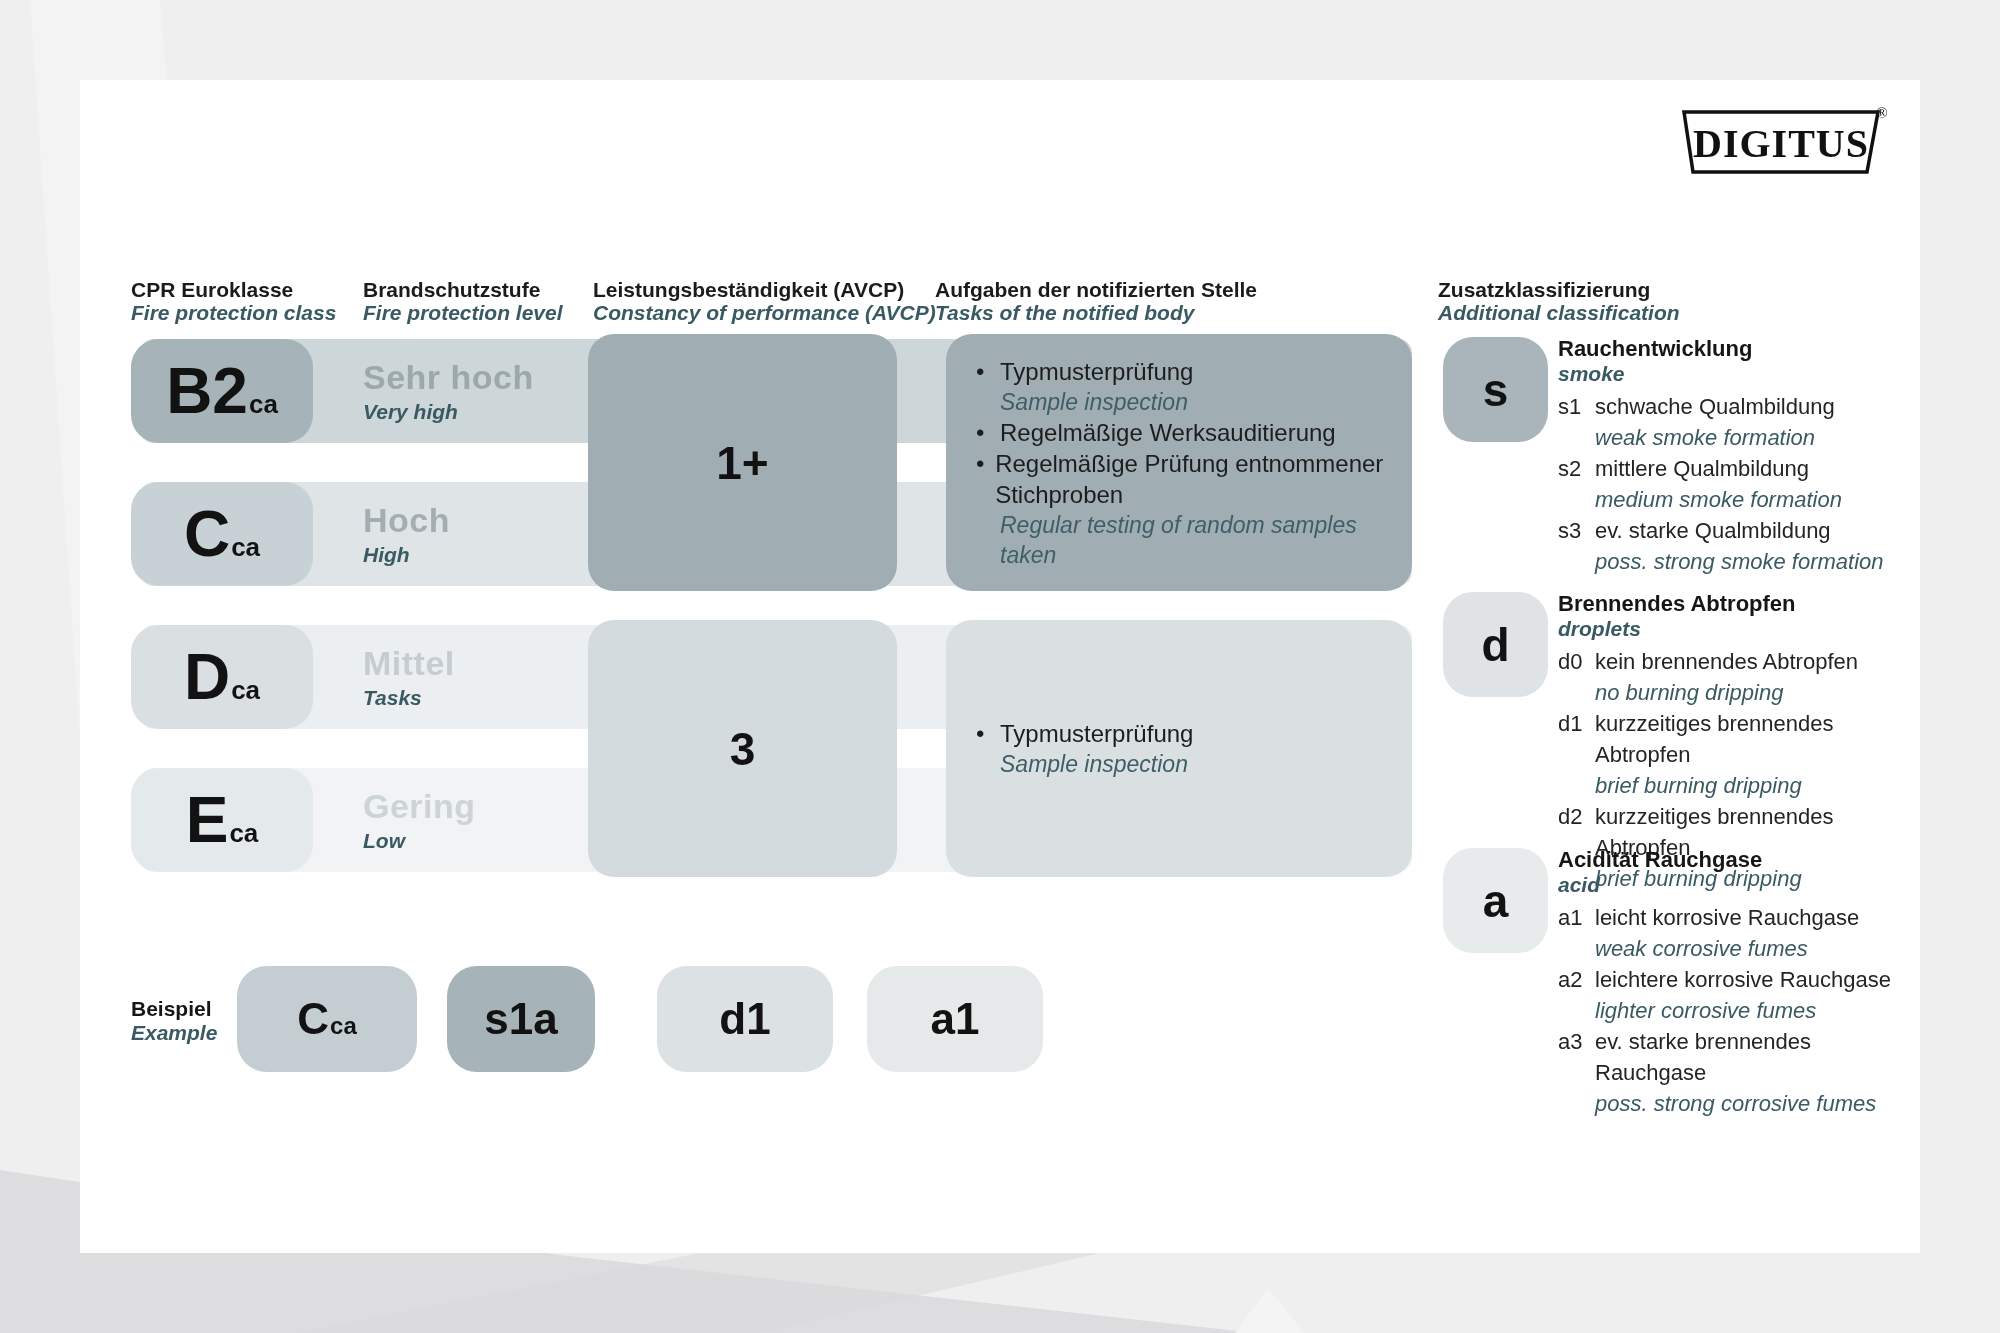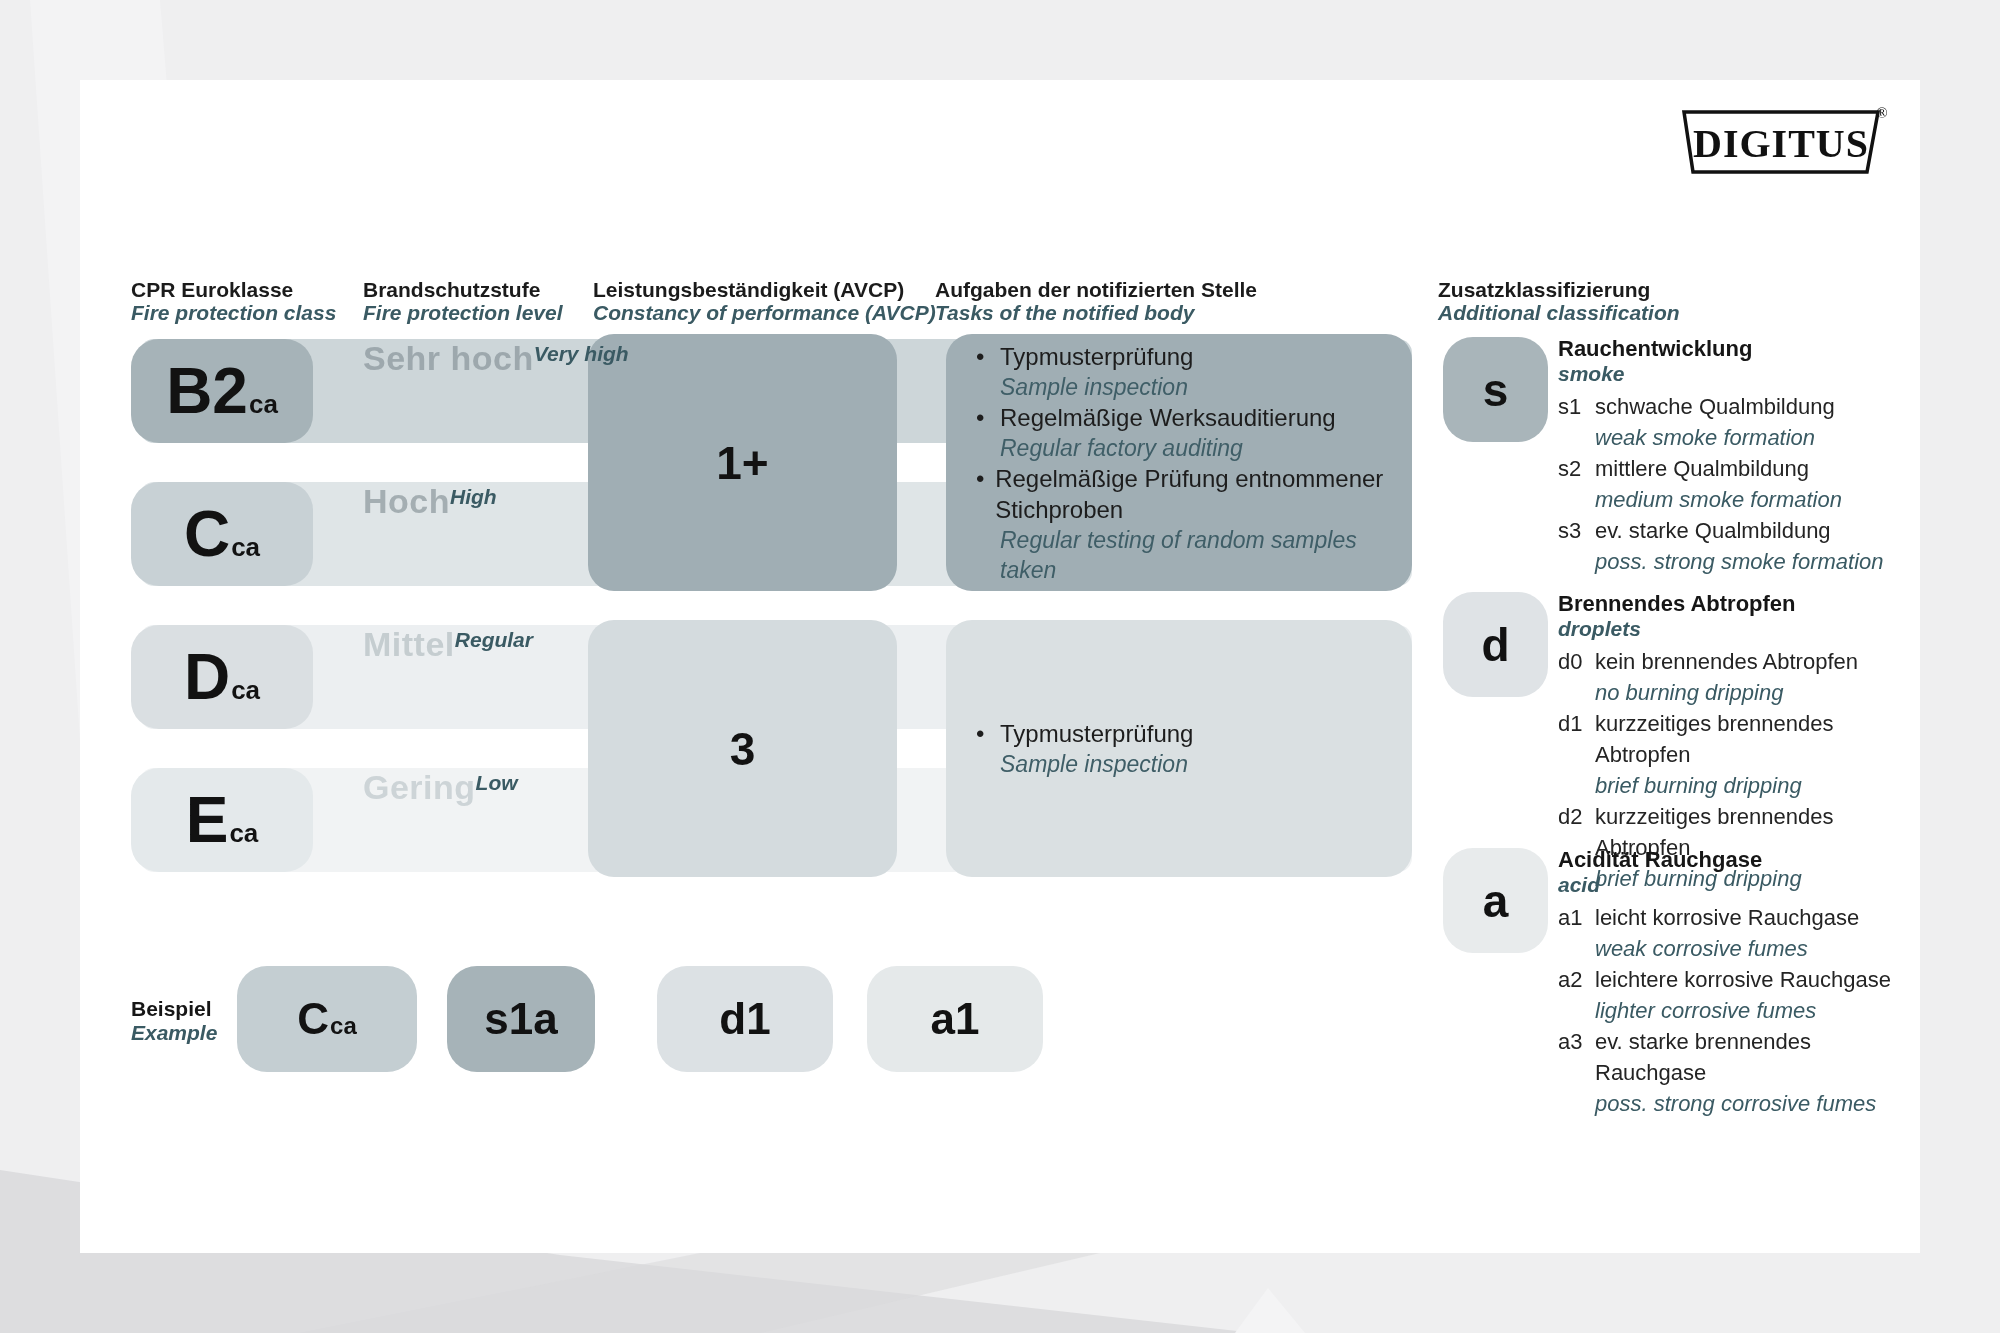--- a/index.html
+++ b/index.html
@@ -15,21 +15,21 @@
   .hdr .en{color:var(--teal);font-style:italic;}
 
   
   .band{position:absolute;left:60px;width:1272px;height:104px;border-radius:14px;}
   .cbadge{position:absolute;left:51px;width:182px;height:104px;border-radius:28px;
           display:flex;align-items:baseline;justify-content:center;color:#121212;
           font-weight:700;z-index:3;}
   .cbadge .inner{display:inline-flex;align-items:baseline;margin:auto;}
   .bmain{font-size:64px;line-height:104px;}
   .bsub{font-size:26px;transform:translateY(0px);margin-left:1px;}
-  .bandlabel{position:absolute;left:283px;height:104px;display:flex;flex-direction:row;
+  .bandlabel{position:absolute;left:283px;height:104px;display:flex;flex-direction:column;
              justify-content:center;z-index:3;white-space:nowrap;}
   .bandlabel .de{font-size:34px;font-weight:700;letter-spacing:.5px;}
   .bandlabel .en{font-size:21px;font-weight:700;font-style:italic;color:var(--teal);margin-top:3px;}
 
   
   .avcpbox{position:absolute;left:508px;width:309px;height:257px;border-radius:26px;
            display:flex;align-items:center;justify-content:center;z-index:2;
            font-size:46px;font-weight:700;color:#121212;}
   .tasksbox{position:absolute;left:866px;width:466px;height:257px;border-radius:26px;
             display:flex;flex-direction:column;justify-content:center;z-index:2;
@@ -139,21 +139,21 @@
     <div class="bandlabel" style="top:259px">
       <div class="de" style="color:var(--leveltxt1)">Sehr hoch</div>
       <div class="en">Very high</div>
     </div>
     <div class="bandlabel" style="top:402px">
       <div class="de" style="color:var(--leveltxt2)">Hoch</div>
       <div class="en">High</div>
     </div>
     <div class="bandlabel" style="top:545px">
       <div class="de" style="color:var(--leveltxt3)">Mittel</div>
-      <div class="en">Regular</div>
+      <div class="en">Tasks</div>
     </div>
     <div class="bandlabel" style="top:688px">
       <div class="de" style="color:var(--leveltxt4)">Gering</div>
       <div class="en">Low</div>
     </div>
 
     <div class="avcpbox" style="top:254px;background:var(--cell_dark)">
       <span>1+</span>
     </div>
     <div class="avcpbox" style="top:540px;background:var(--avcp_bottom)">
@@ -166,21 +166,20 @@
             <span class="bullet">•</span>
             <span>Typmusterprüfung</span>
           </div>
         <div class="en">Sample inspection</div>
       </div>
       <div class="titem">
         <div class="de">
             <span class="bullet">•</span>
             <span>Regelmäßige Werksauditierung</span>
           </div>
-        <div class="en">Regular factory auditing</div>
       </div>
       <div class="titem">
         <div class="de">
             <span class="bullet">•</span>
             <span>Regelmäßige Prüfung entnommener Stichproben</span>
           </div>
         <div class="en">Regular testing of random samples taken</div>
       </div>
     </div>
     <div class="tasksbox" style="top:540px;background:var(--tasks_bottom)">

